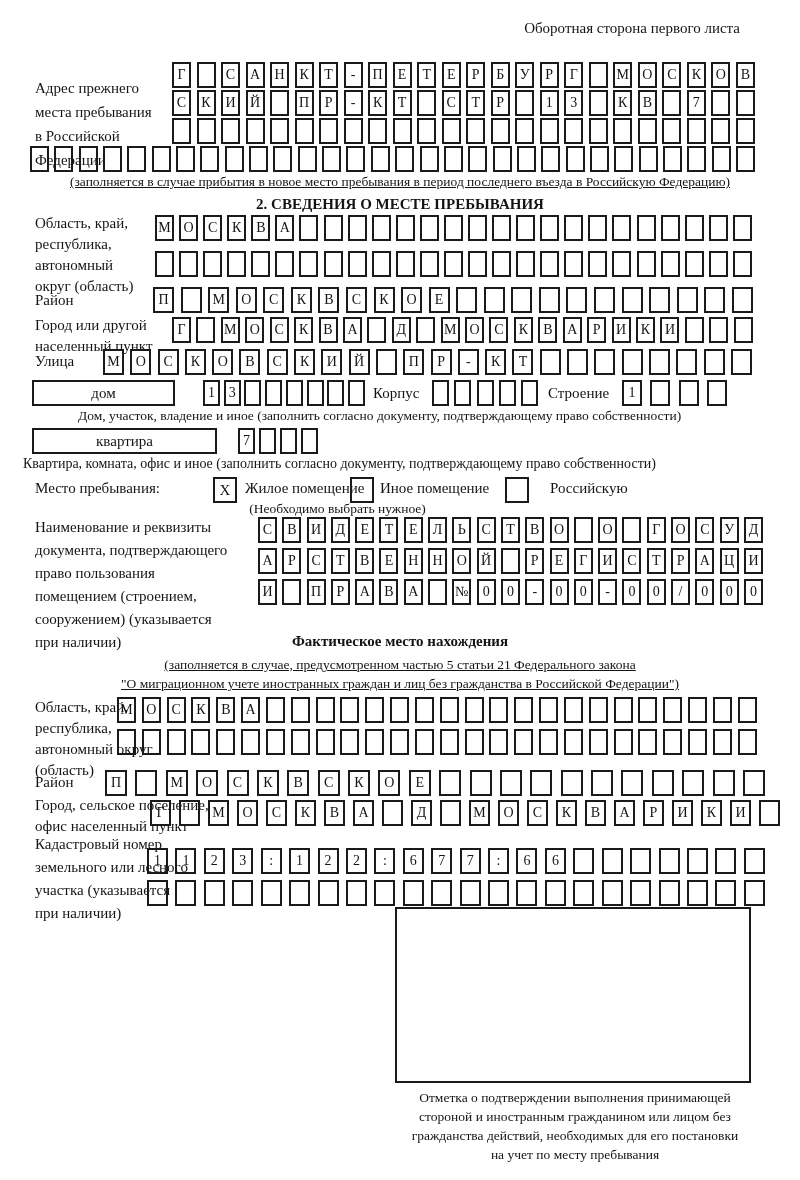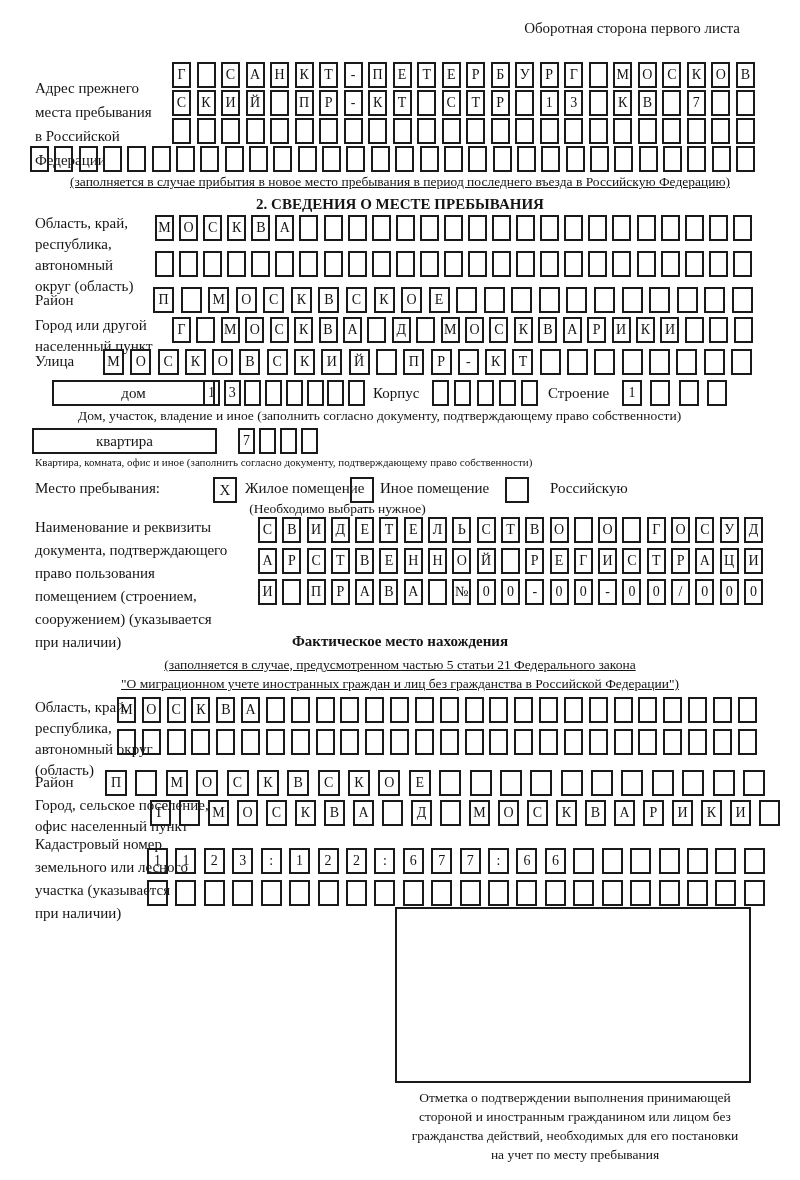--- a/index.html
+++ b/index.html
@@ -279,21 +279,21 @@
     <div class="cell"></div>
     <div class="cell"></div>
     <div class="cell"></div>
     <div class="cell"></div>
     <div class="cell"></div>
     <div class="cell"></div>
     <div class="cell"></div>
     <div class="cell"></div>
   </div>
 
-<div class="abs wordbox" style="left:32px;top:380px;width:163px;margin-left:20px;">дом</div>
+<div class="abs wordbox" style="left:32px;top:380px;width:143px;">дом</div>
 <div class="abs cells" style="left:203px;top:380px;width:162px;--cw:17px;">
     <div class="cell">1</div>
     <div class="cell">3</div>
     <div class="cell"></div>
     <div class="cell"></div>
     <div class="cell"></div>
     <div class="cell"></div>
     <div class="cell"></div>
     <div class="cell"></div>
   </div>
@@ -314,21 +314,21 @@
   </div>
 <div class="abs" style="left:35px;top:408px;font-size:13.5px;margin-left:43px;">Дом, участок, владение и иное (заполнить согласно документу, подтверждающему право собственности)</div>
 
 <div class="abs wordbox" style="left:32px;top:428px;width:185px;">квартира</div>
 <div class="abs cells" style="left:238px;top:428px;width:80px;--cw:17px;">
     <div class="cell">7</div>
     <div class="cell"></div>
     <div class="cell"></div>
     <div class="cell"></div>
   </div>
-<div class="abs" style="left:35px;top:456px;font-size:11px;">Квартира, комната, офис и иное (заполнить согласно документу, подтверждающему право собственности)</div>
+<div class="abs" style="left:23px;top:456px;font-size:14px;">Квартира, комната, офис и иное (заполнить согласно документу, подтверждающему право собственности)</div>
 
 <div class="abs lbl" style="left:35px;top:478px;">Место пребывания:</div>
 <div class="abs chk" style="left:213px;top:477px;">X</div>
 <div class="abs lbl" style="left:245px;top:478px;">Жилое помещение</div>
 <div class="abs chk" style="left:350px;top:477px;"></div>
 <div class="abs lbl" style="left:380px;top:478px;">Иное помещение</div>
 <div class="abs chk" style="left:505px;top:477px;"></div>
 <div class="abs lbl" style="left:550px;top:478px;">Российскую</div>
 <div class="abs" style="left:150px;top:501px;width:375px;text-align:center;font-size:13.5px;">(Необходимо выбрать нужное)</div>
 

